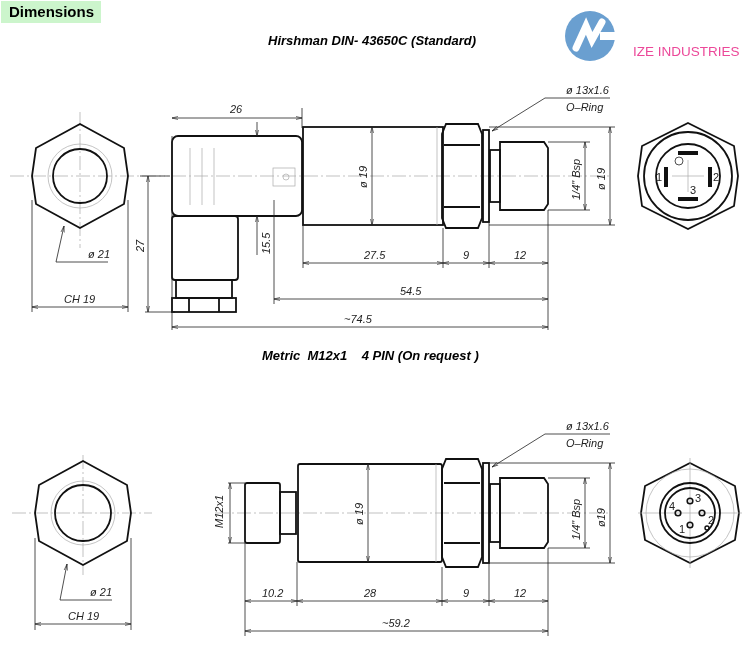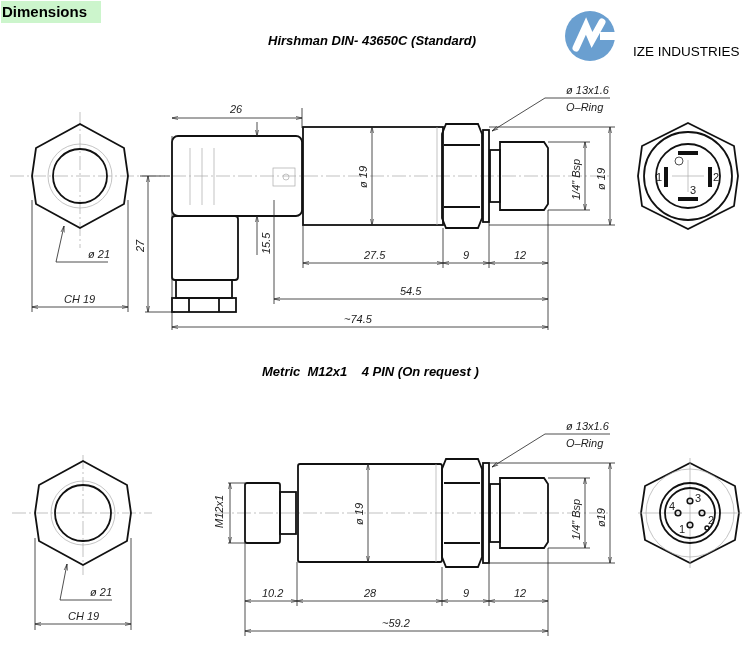--- a/index.html
+++ b/index.html
@@ -1,21 +1,21 @@
 <!DOCTYPE html>
 <html><head>
 <meta charset="utf-8">
 <style>
   html,body{margin:0;padding:0;background:#fff;}
   body{width:748px;height:654px;position:relative;overflow:hidden;font-family:"Liberation Sans",sans-serif;}
-  .tag{position:absolute;left:1px;top:1px;width:100px;height:22px;background:#ccf5cc;font-weight:bold;font-size:15px;line-height:22px;padding-left:1px;box-sizing:border-box;color:#000;}
+  .tag{position:absolute;left:1px;top:1px;width:100px;height:22px;background:#ccf5cc;font-weight:bold;font-size:15px;line-height:22px;padding-left:8px;box-sizing:border-box;color:#000;}
   .title{position:absolute;font-weight:bold;font-size:13px;color:#000;white-space:pre;font-style:italic;}
   .logo{position:absolute;left:556px;top:8px;width:190px;height:56px;}
   .logo-cn{position:absolute;left:76px;top:4px;font-size:25px;color:#333;letter-spacing:2px;font-family:"DejaVu Sans",sans-serif;}
-  .logo-en{position:absolute;left:77px;top:36px;font-size:13.5px;color:#000000;font-family:"Liberation Sans",sans-serif;}
+  .logo-en{position:absolute;left:77px;top:36px;font-size:13.5px;color:#ec4899;font-family:"Liberation Sans",sans-serif;}
   svg.draw{position:absolute;left:0;top:0;}
   .dim{font-family:"Liberation Sans",sans-serif;font-style:italic;font-size:11px;fill:#222;}
   .ln{stroke:#111;stroke-width:1.8;fill:none;}
   .thin{stroke:#222;stroke-width:0.8;fill:none;}
   .ctr{stroke:#999;stroke-width:0.6;fill:none;stroke-dasharray:14 3 2 3;}
   .faint{stroke:#aaa;stroke-width:0.7;fill:none;}
 </style>
 </head>
 <body>
 
@@ -24,21 +24,21 @@
 <div class="logo">
   <svg width="70" height="56" viewBox="0 0 70 56">
     <circle cx="34" cy="28" r="25" fill="#6a9fd0"></circle>
     <path d="M20 40 L30 18 L36 32 L46 14" stroke="#fff" stroke-width="7" fill="none" stroke-linecap="round"></path>
     <rect x="44" y="24" width="16" height="8" fill="#fff"></rect>
   </svg>
   <div class="logo-en">IZE INDUSTRIES</div>
 </div>
 
 <div class="title" style="left:268px;top:33px;">Hirshman DIN- 43650C (Standard)</div>
-<div class="title" style="left:262px;top:364px;">Metric  M12x1    4 PIN (On request )</div>
+<div class="title" style="left:262px;top:348px;">Metric  M12x1    4 PIN (On request )</div>
 
 <svg class="draw" width="748" height="654" viewBox="0 0 748 654">
   <defs>
     <marker id="ar" markerWidth="8" markerHeight="6" refX="8" refY="3" orient="auto-start-reverse">
       <path d="M0,1 L8,3 L0,5" fill="none" stroke="#222" stroke-width="0.8"></path>
     </marker>
   </defs>
 
   <g>
     <line class="ctr" x1="10" y1="176" x2="165" y2="176"></line>

